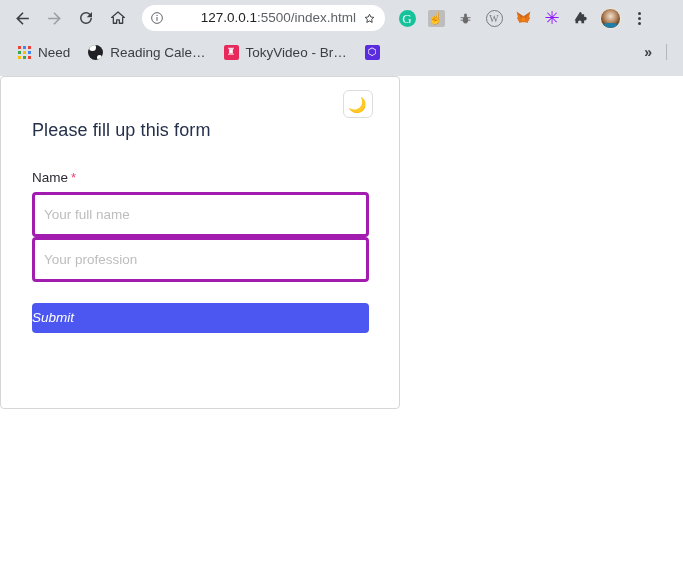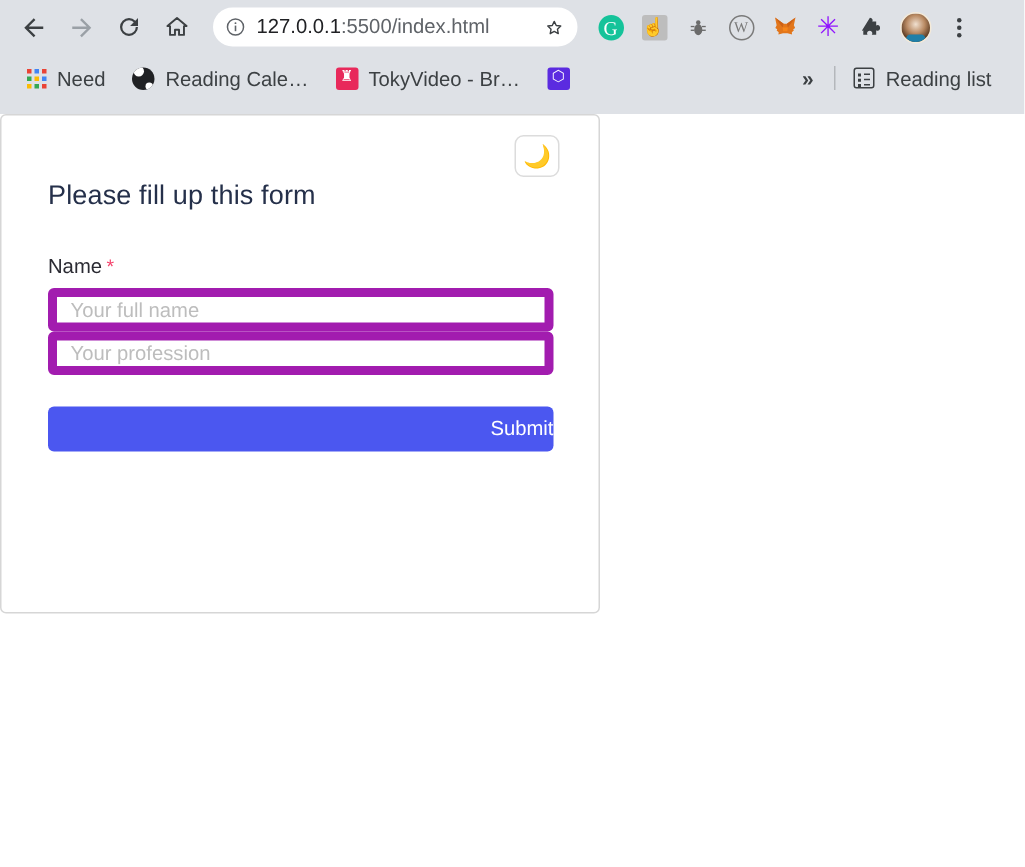--- a/index.html
+++ b/index.html
@@ -15,20 +15,21 @@
     -webkit-font-smoothing: antialiased;
   }
 
   
   .browser-chrome {
     background: #dee1e6;
     width: 683px;
     height: 76px;
     box-sizing: border-box;
     position: relative;
+    text-align: right;
   }
 
   .toolbar-row {
     height: 36px;
     display: flex;
     align-items: center;
     padding: 0 6px;
     box-sizing: border-box;
   }
 
@@ -326,23 +327,23 @@
   }
   .req-star {
     color: #f4436c;
     font-size: 13px;
     margin-left: 3px;
   }
 
   .text-input {
     display: block;
     width: 337px;
-    height: 29px;
-    box-sizing: border-box;
-    border: 6px solid #a21caf;
+    height: 45px;
+    box-sizing: border-box;
+    border: 3px solid #a21caf;
     border-radius: 4px;
     padding: 0 9px;
     font-size: 13.5px;
     font-family: "Liberation Sans", sans-serif;
     color: #2b2b33;
     background: #fff;
     outline: none;
   }
   .text-input::placeholder { color: #bdbdbd; }
 
@@ -352,21 +353,22 @@
     height: 30px;
     margin-top: 21px;
     background: #4b57f0;
     border: none;
     border-radius: 4px;
     color: #ffffff;
     font-size: 13.5px;
     font-family: "Liberation Sans", sans-serif;
     line-height: 30px;
     padding: 0;
-    text-align: right;
+    text-align: left;
+    font-style: italic;
   }
 
   .help-row {
     width: 337px;
     text-align: right;
     margin-top: 13px;
   }
   .help-link {
     font-size: 13px;
     color: #4b6cf0;
@@ -497,24 +499,20 @@
 
     <div class="bm">
       <span class="ico-dropbox-ish">⬡</span>
     </div>
 
     <div class="bm-spacer"></div>
 
     <div class="chevrons">»</div>
     <div class="bm-divider"></div>
 
-    <div class="bm">
-      <span class="ico-reading"></span>
-      <span class="bm-label">Reading list</span>
-    </div>
   </div>
 </div>
 
 <div class="page-viewport">
 
   <div class="form-card">
 
     <button class="moon-toggle">🌙</button>
 
     <h1 class="card-title">Please fill up this form</h1>

